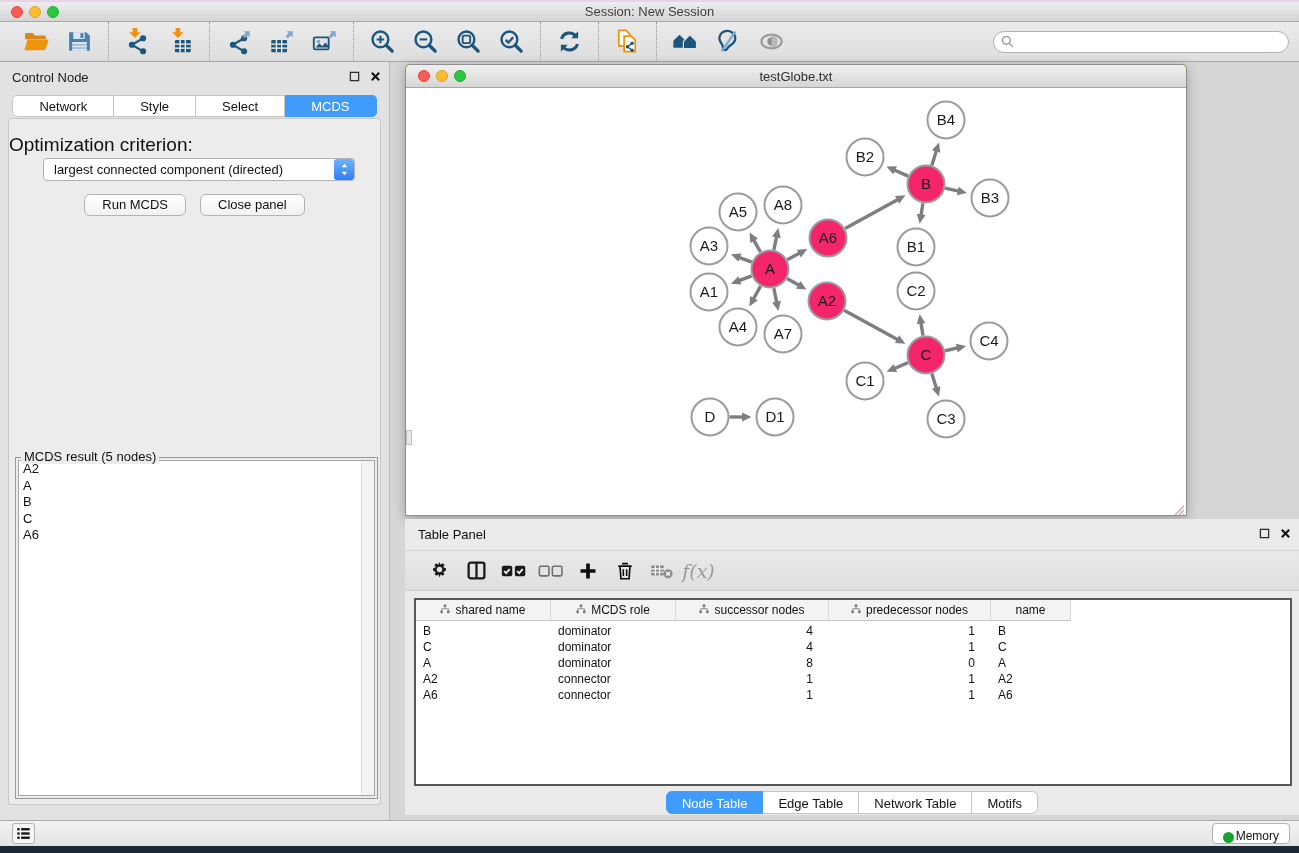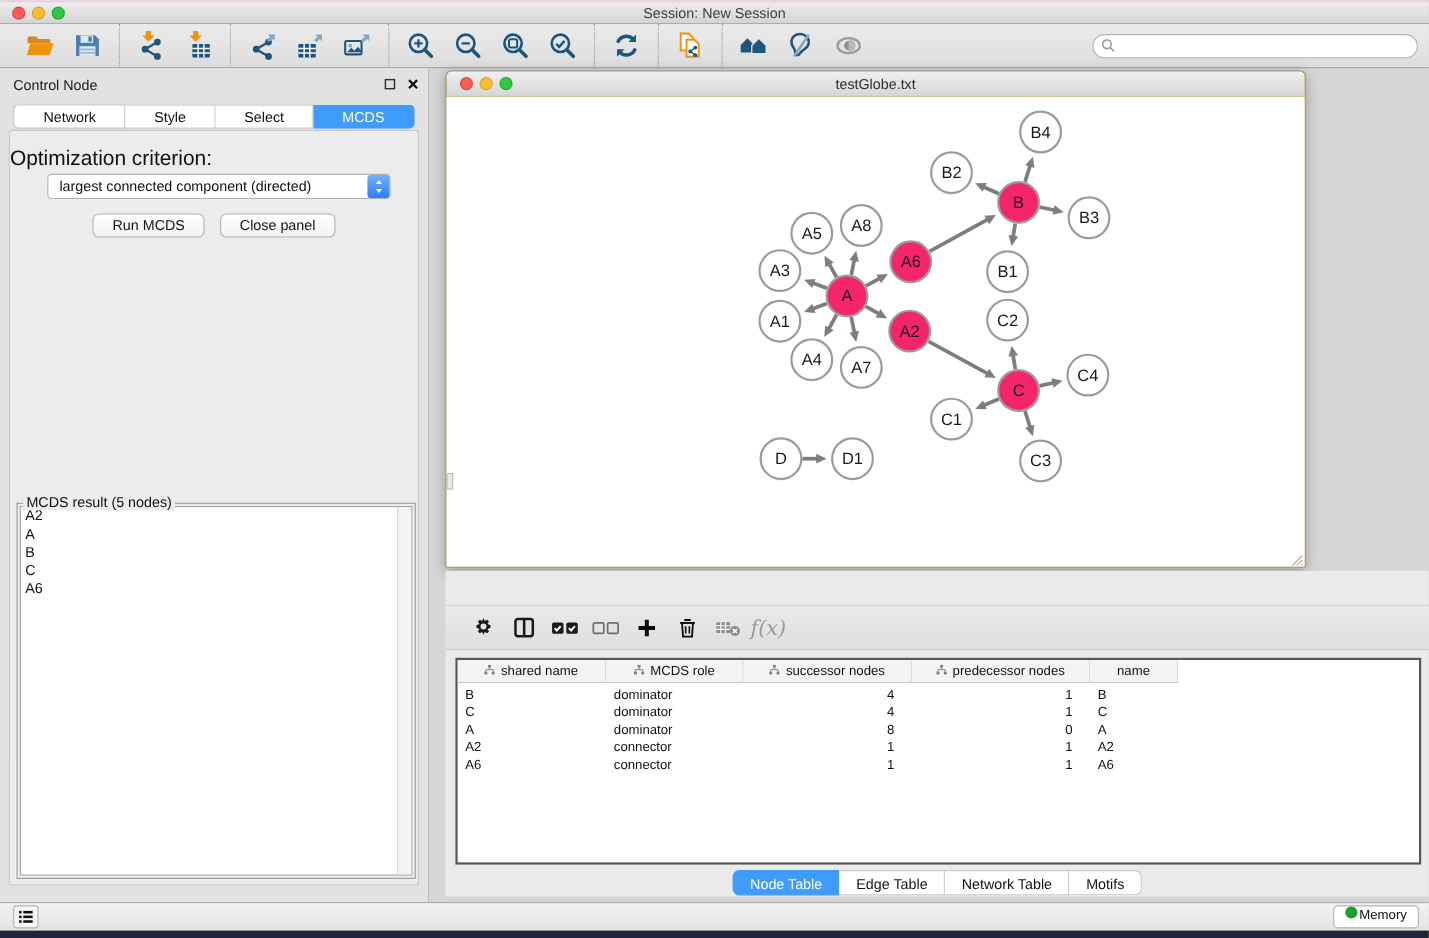--- a/index.html
+++ b/index.html
@@ -75,21 +75,21 @@
   .t-c{font-size:12px;white-space:nowrap;overflow:hidden}
   .table-tabs{position:absolute;left:0;width:100%;top:272px;display:flex;justify-content:center}
   .bt-tab{height:23px;line-height:23px;padding:0 15px;font-size:13px;background:#fff;border:1px solid #c6c6c6;border-left:none;cursor:pointer;color:#111}
   .bt-tab:first-child{border-left:1px solid #c6c6c6;border-radius:6px 0 0 6px}
   .bt-tab:last-child{border-radius:0 6px 6px 0}
   .bt-tab.active{background:#3f9bfc;border-color:#3f9bfc;color:#fff}
 
   
   .status-bar{position:absolute;left:0;top:820px;width:1299px;height:26px;background:linear-gradient(#f3f3f3,#e3e3e3);border-top:1px solid #aaaaaa}
   .list-btn{position:absolute;left:12px;top:2px;width:23px;height:21px;background:#f6f6f6;border:1px solid #b2b2b2;border-radius:3px;display:flex;align-items:center;justify-content:center;cursor:pointer}
-  .memory-btn{position:absolute;right:9px;top:2px;height:21px;padding:0 10px;background:#fff;border:1px solid #b2b2b2;border-radius:4px;display:flex;align-items:flex-start;gap:2px;font-size:12px;cursor:pointer}
+  .memory-btn{position:absolute;right:9px;top:2px;height:21px;padding:0 10px;background:#fff;border:1px solid #b2b2b2;border-radius:4px;display:flex;align-items:flex-end;gap:2px;font-size:12px;cursor:pointer}
   .mem-dot{width:11px;height:11px;border-radius:50%;background:#17a32b}
   .desktop-strip{position:absolute;left:0;top:846px;width:1299px;height:7px;background:#1d2836}
 </style>
 </head>
 <body>
 
 <div class="titlebar">
   <span class="tl red"></span>
   <span class="tl yellow"></span>
   <span class="tl green"></span>
@@ -446,20 +446,35 @@
   </div>
   <div class="v-handle"></div>
   <div class="resize-grip">
     <svg viewBox="0 0 12 12" width="12" height="12">
         <path d="M11 2L2 11M11 6L6 11M11 10l-1 1" stroke="#c9a0a6" stroke-width="1.2"></path>
       </svg>
   </div>
 </div>
 
 <div class="table-panel">
+  <div class="tp-header">
+    <span class="tp-title">Table Panel</span>
+    <span class="win-btns" style="top:8px">
+      <span class="wbtn">
+          <svg viewBox="0 0 12 12" width="11" height="11">
+            <rect x="1.5" y="1.5" width="9" height="9" fill="none" stroke="#2e2e2e" stroke-width="1.4"></rect>
+          </svg>
+        </span>
+      <span class="wbtn">
+          <svg viewBox="0 0 12 12" width="11" height="11">
+            <path d="M2 2L10 10M10 2L2 10" stroke="#111" stroke-width="2.2"></path>
+          </svg>
+        </span>
+    </span>
+  </div>
   <div class="tp-toolbar" id="tp-toolbar">
       <span class="tp-btn">
         <svg viewBox="0 0 24 24" width="21" height="21">
           <path d="M12 2.2l1.3 3.1 2.4-1.5 2 2-1.5 2.4 3.1 1.3v2.8l-3.1 1.3 1.5 2.4-2 2-2.4-1.5L12 19.6l-1.3-3.1-2.4 1.5-2-2 1.5-2.4-3.1-1.3v-2.8l3.1-1.3-1.5-2.4 2-2 2.4 1.5z" fill="#1a1a1a"></path>
           <circle cx="12" cy="10.9" r="3.1" fill="#e2e2e2"></circle>
         </svg>
       </span>
       <span class="tp-btn">
         <svg viewBox="0 0 24 24" width="21" height="21">
           <rect x="3" y="3" width="18" height="18" rx="2.5" fill="none" stroke="#1a1a1a" stroke-width="2.6"></rect>

